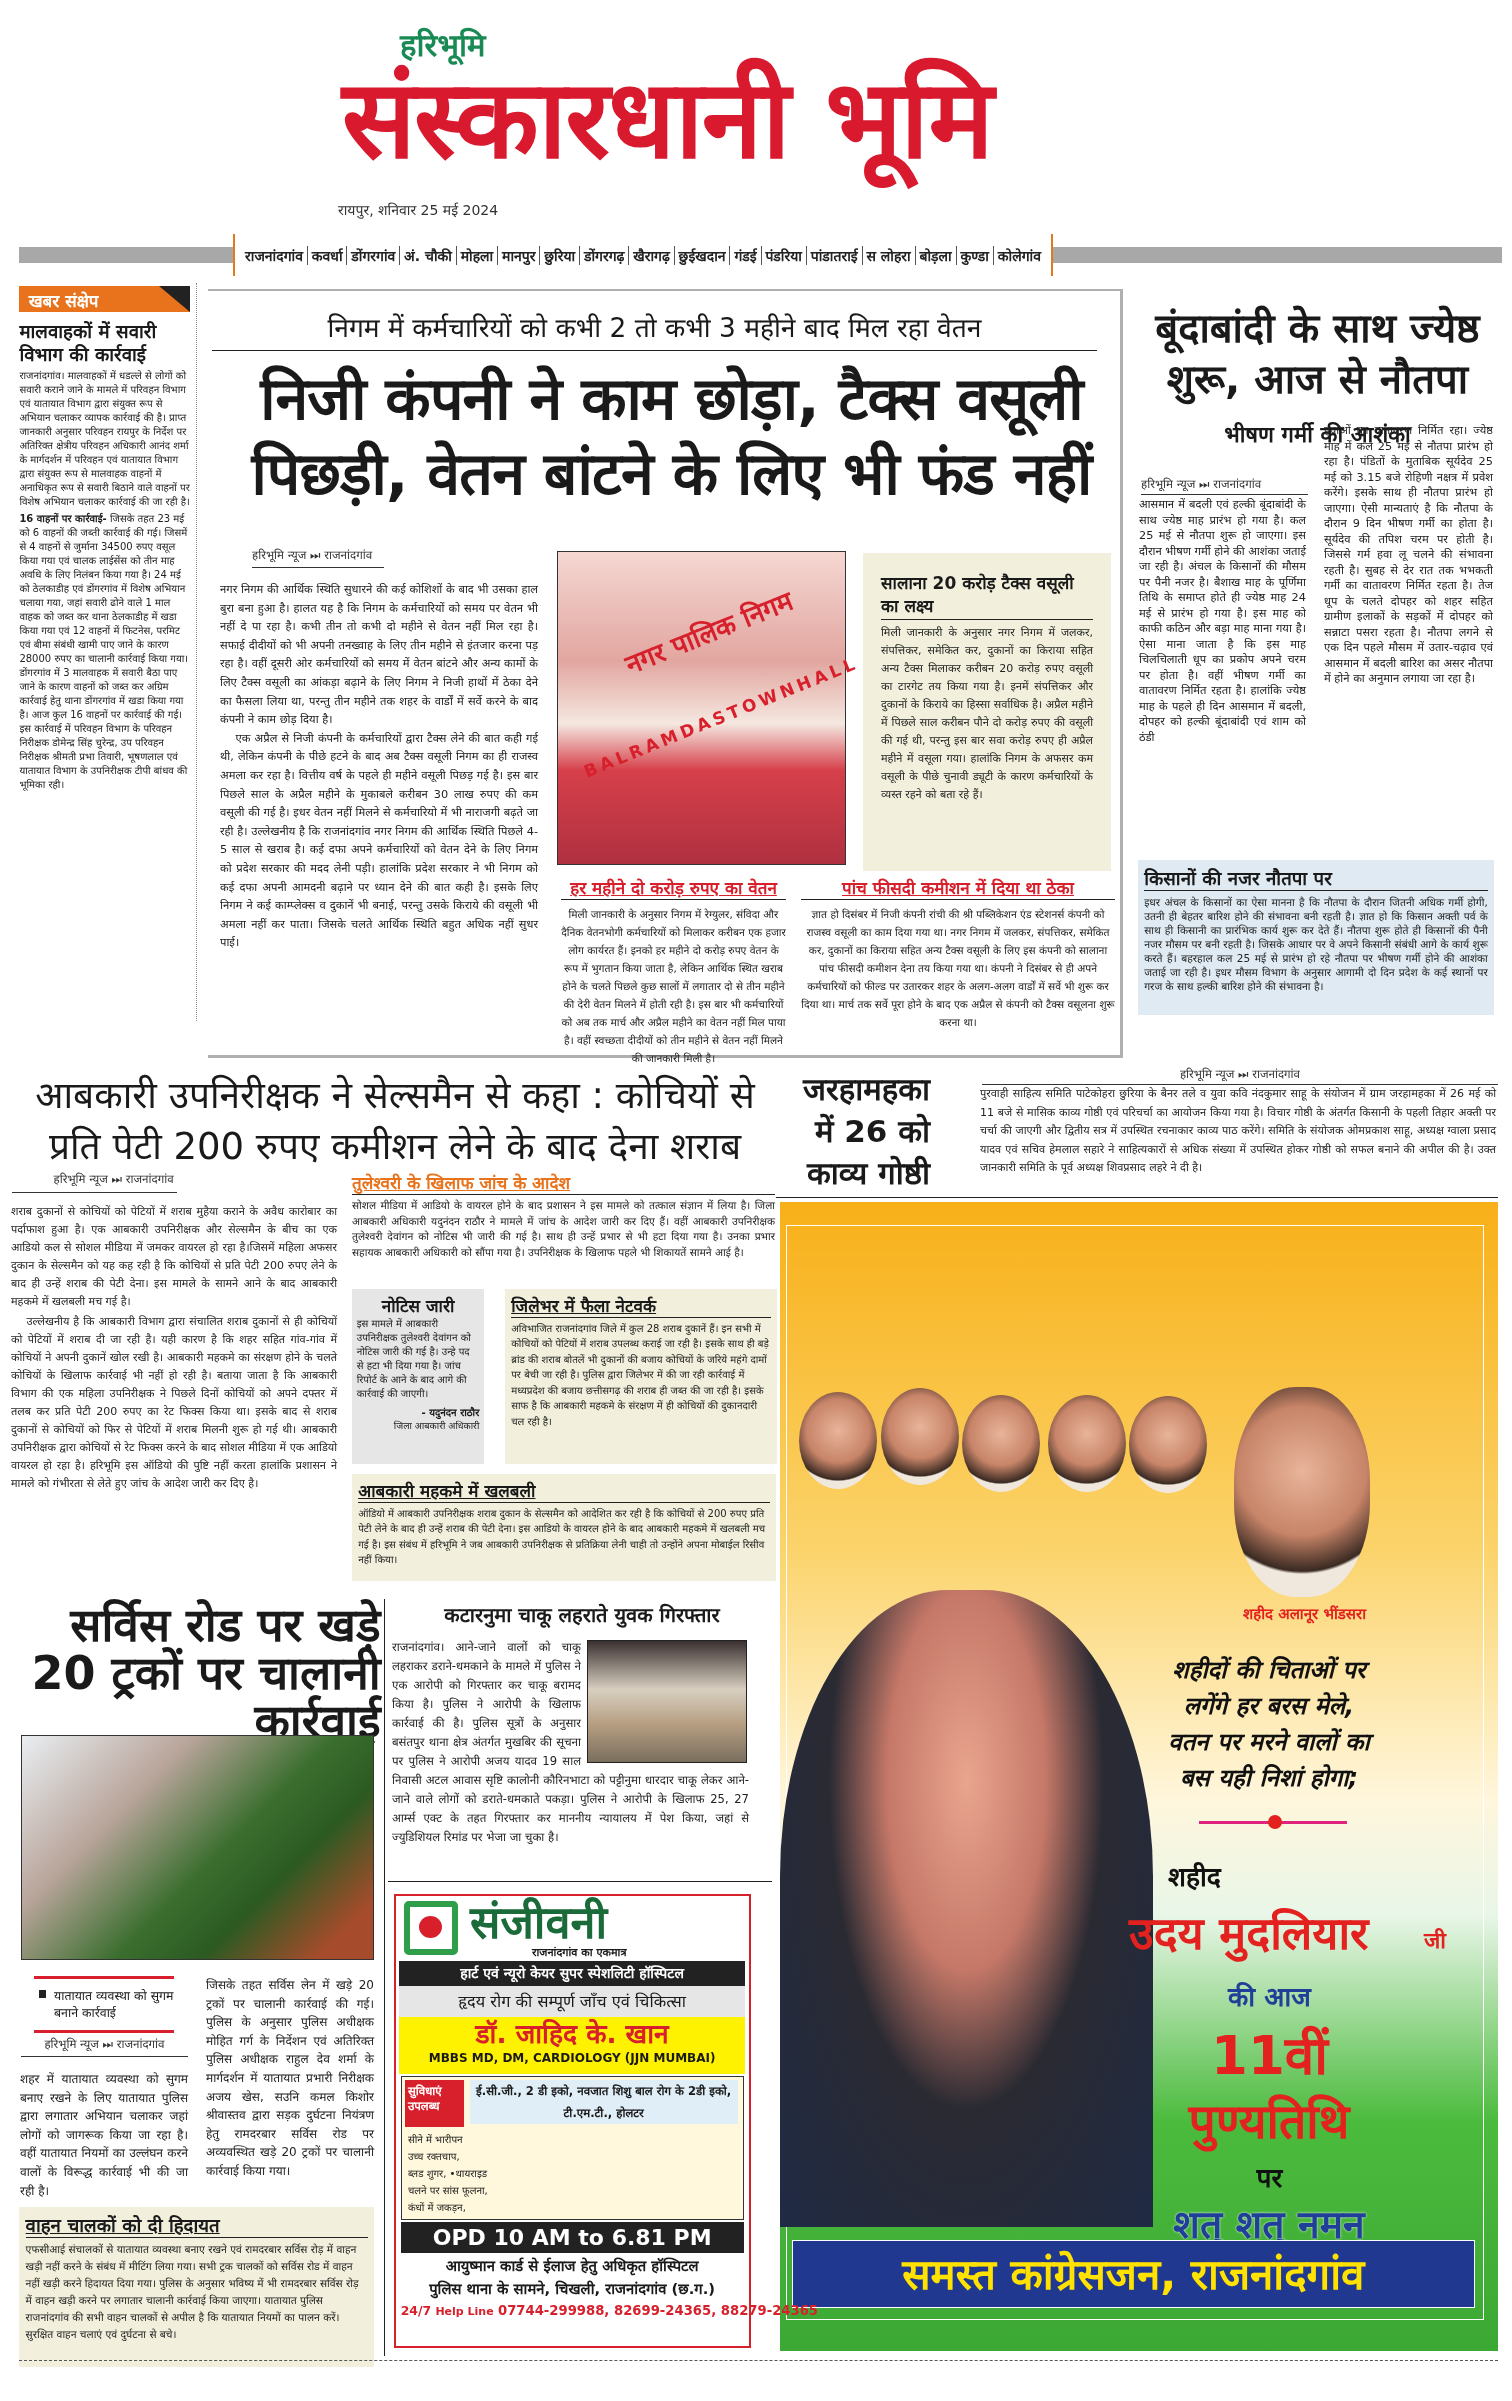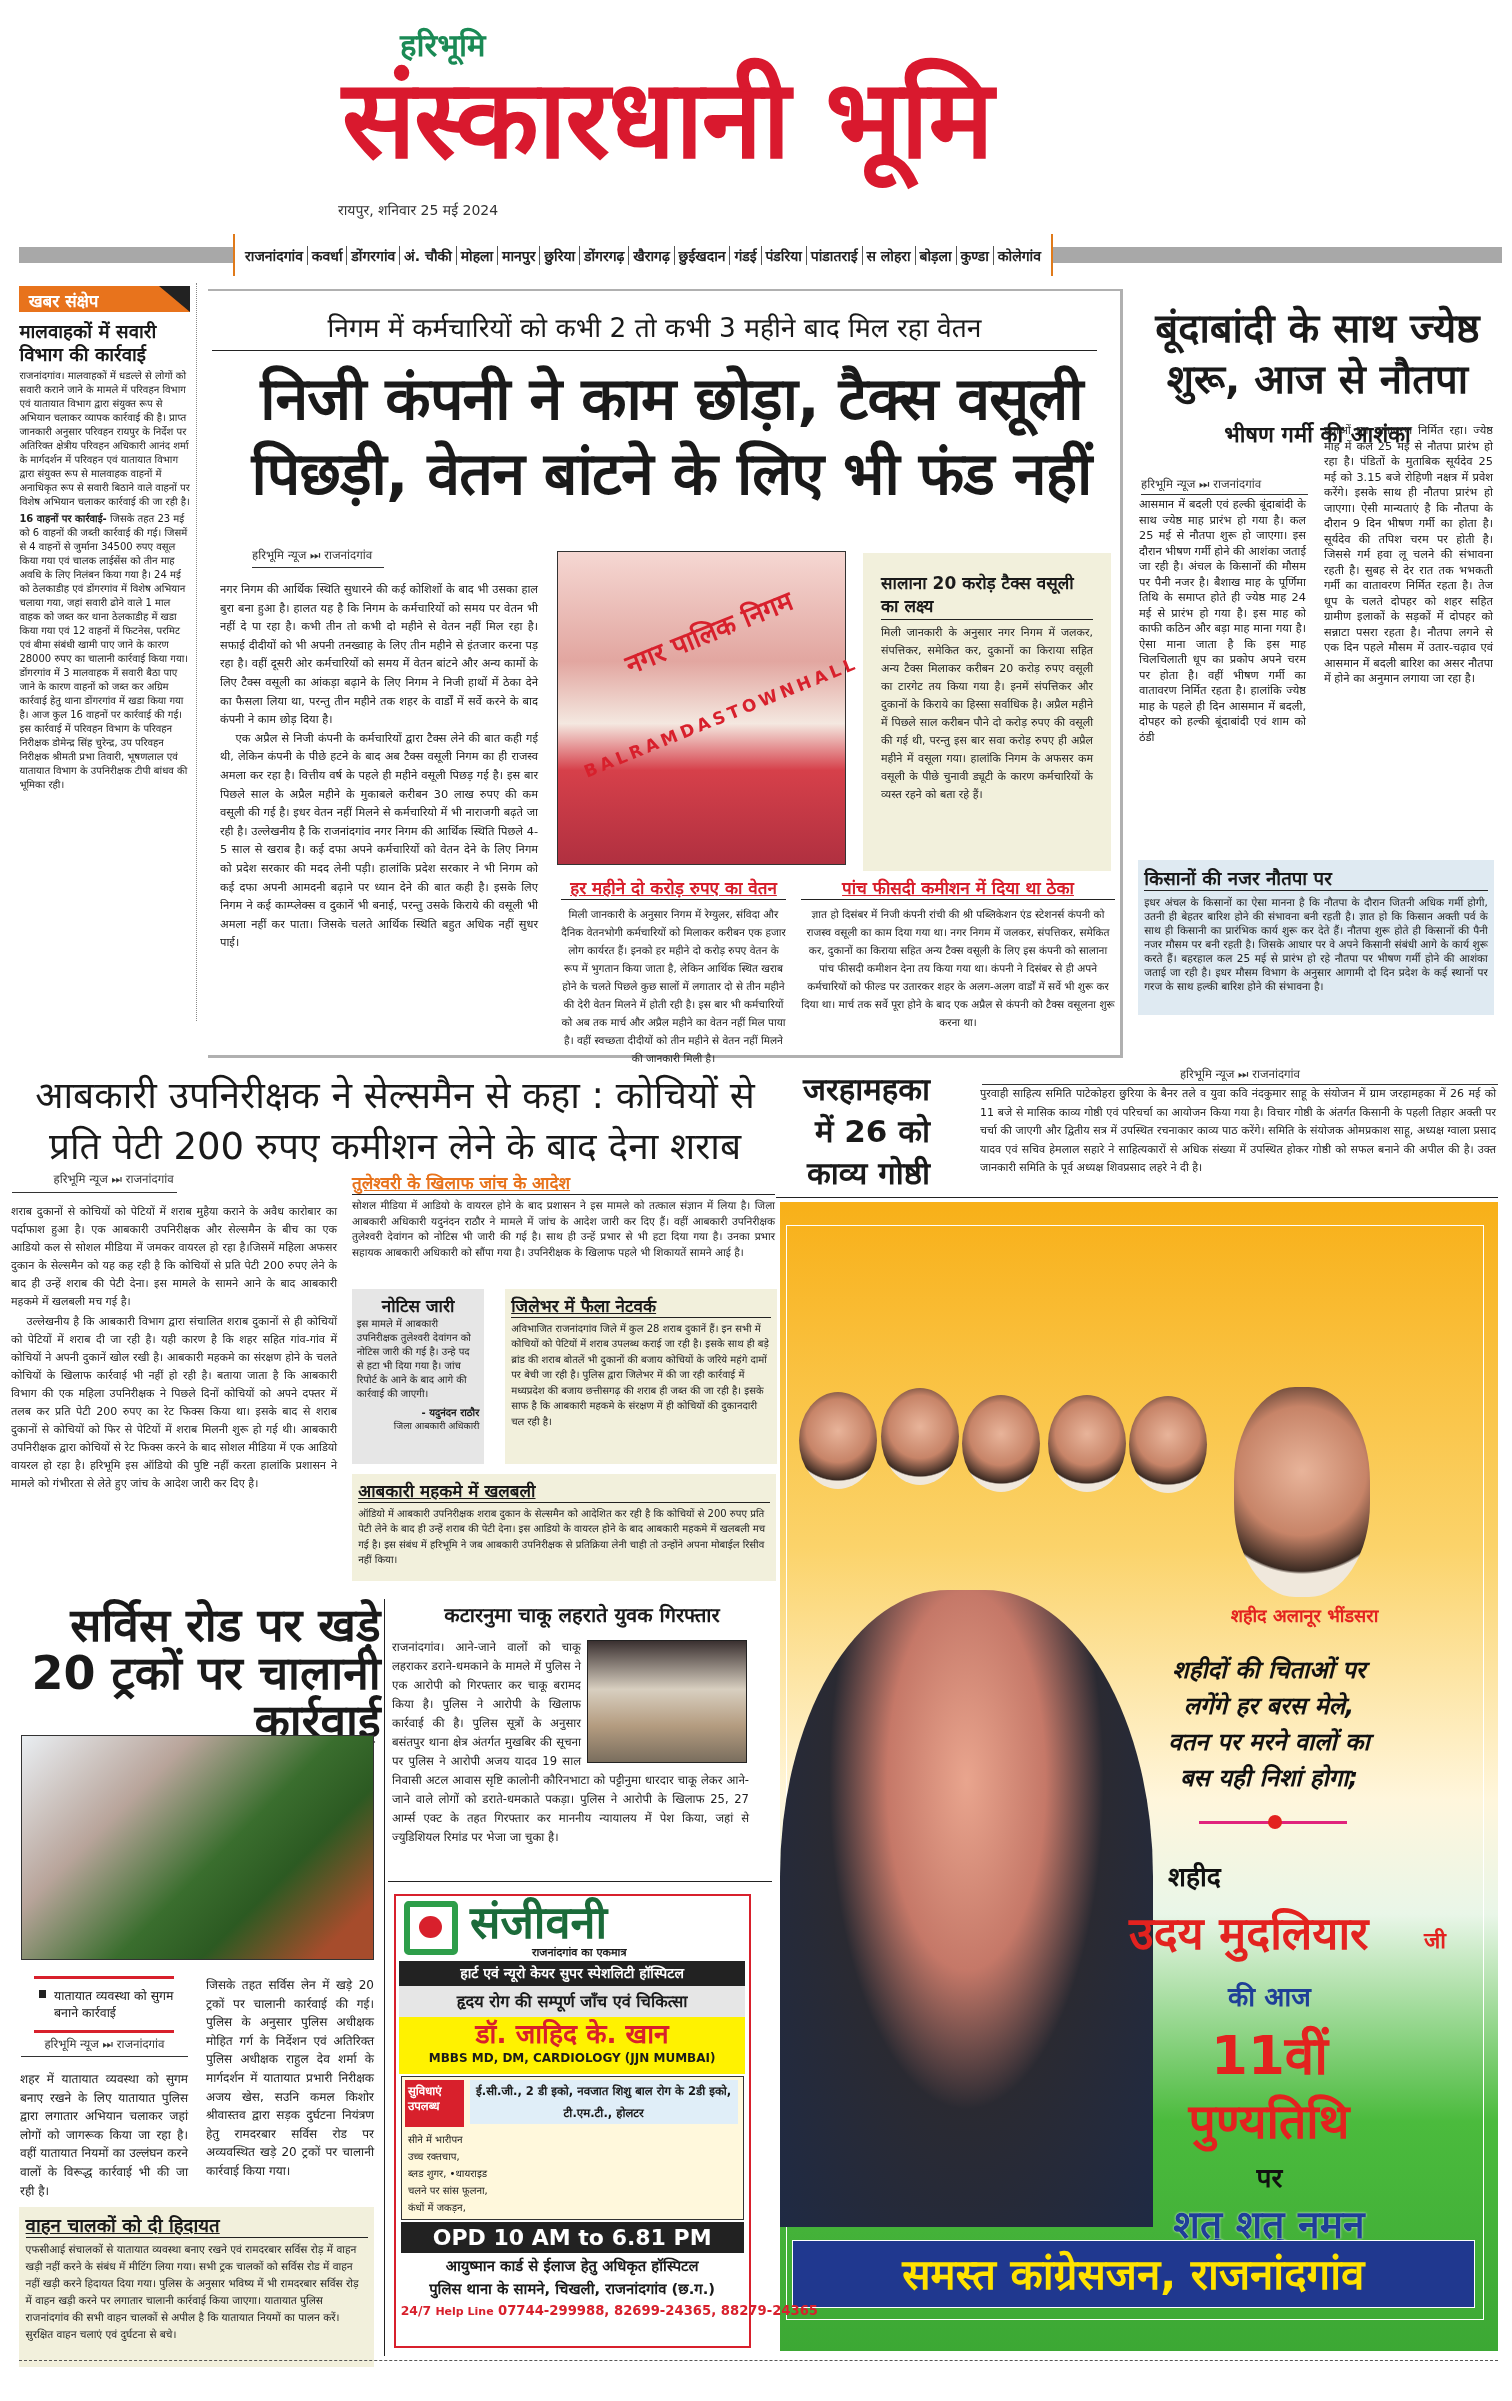--- a/index.html
+++ b/index.html
@@ -158,21 +158,21 @@
 <div class="abs" style="left:776px;top:1197px;width:722px;border-top:1.6px solid #222"></div>
 
 <div class="abs ad" style="top:1202px;height:1149px">
   <div class="ad-inner"></div>
   <div class="face" style="left:19.4px;top:190px;width:78px;height:97px"></div>
   <div class="face" style="left:101px;top:186px;width:78px;height:97px"></div>
   <div class="face" style="left:182px;top:193px;width:78px;height:97px"></div>
   <div class="face" style="left:268px;top:193px;width:78px;height:97px"></div>
   <div class="face" style="left:349px;top:194px;width:78px;height:97px"></div>
   <div class="face" style="left:454px;top:185px;width:136px;height:210px;border-radius:45%"></div>
-  <div class="abs ad-red" style="left:435px;top:401px;width:179px;text-align:center;font-size:18px">शहीद अलानूर भींडसरा</div>
+  <div class="abs ad-red" style="left:435px;top:401px;width:179px;text-align:center;font-size:15px">शहीद अलानूर भींडसरा</div>
   <div class="abs" style="left:0;top:388px;width:373px;height:637px;border-radius:45% 45% 0 0;background:radial-gradient(ellipse at 50% 30%,#e9a58e 0%,#c57868 30%,#2a2a32 52%,#1f2a44 100%)"></div>
   <div class="abs" style="left:365px;top:450px;width:248px;text-align:center;font-size:24px;font-weight:bold;font-style:italic;line-height:36px;color:#111">
     <div>शहीदों की चिताओं पर</div>
     <div>लगेंगे हर बरस मेले,</div>
     <div>वतन पर मरने वालों का</div>
     <div>बस यही निशां होगा;</div>
   </div>
   <div class="abs" style="left:419px;top:619px;width:148px;height:3.1px;background:#e0237c"></div>
   <div class="abs" style="left:488px;top:613px;width:14px;height:14px;border-radius:50%;background:#e3221f"></div>
   <div class="abs" style="left:388px;top:656px;font-size:26.4px;font-weight:bold;color:#111">शहीद</div>
@@ -209,21 +209,21 @@
 </div>
 <div class="abs" style="left:388px;top:1881px;width:384px;border-top:0.8px solid #222"></div>
 
 <div class="abs sanj">
   <div class="abs" style="left:7.8px;top:4.7px;width:54px;height:54px;border:6.2px solid #2e9e4a;border-radius:4.7px">
     <div style="width:23px;height:22px;background:#d8202c;border-radius:50%;margin:9.3px auto"></div>
   </div>
   <div class="abs" style="left:74px;top:-6.2px;font-size:45px;font-weight:bold;color:#1b6b3a">संजीवनी</div>
   <div class="abs" style="left:136px;top:48px;font-size:11px;font-weight:bold">राजनांदगांव का एकमात्र</div>
   <div class="abs" style="left:3.1px;top:65px;width:346px;height:25px;background:#222;color:#fff;font-size:14px;font-weight:bold;text-align:center;line-height:25px">हार्ट एवं न्यूरो केयर सुपर स्पेशलिटी हॉस्पिटल</div>
-  <div class="abs" style="left:3.1px;top:90px;width:346px;height:31px;background:#e6e6e6;font-size:16.3px;font-weight:bold;text-align:center;line-height:31px">हृदय रोग की सम्पूर्ण जाँच एवं चिकित्सा</div>
+  <div class="abs" style="left:3.1px;top:90px;width:346px;height:31px;background:#e6e6e6;font-size:16.3px;font-weight:normal;text-align:center;line-height:31px">हृदय रोग की सम्पूर्ण जाँच एवं चिकित्सा</div>
   <div class="abs" style="left:3.1px;top:121px;width:346px;height:57px;background:#fff200">
     <div style="text-align:center;font-size:26.4px;font-weight:bold;color:#d8202c;line-height:34px">डॉ. जाहिद के. खान</div>
     <div style="text-align:center;font-size:12px;font-weight:bold">MBBS MD, DM, CARDIOLOGY (JJN MUMBAI)</div>
   </div>
   <div class="abs" style="left:4.7px;top:180px;width:343px;height:144px;border:0.8px solid #333;background:#fff8dc">
     <div style="position:absolute;left:3.1px;top:3.1px;width:59px;height:47px;background:#d8202c;color:#fff;font-size:11.6px;font-weight:bold;padding:3.1px">सुविधाएं उपलब्ध</div>
     <div style="position:absolute;left:68px;top:3.1px;width:268px;font-size:11.6px;font-weight:bold;text-align:center;background:#e0eef8;line-height:22px">ई.सी.जी., 2 डी इको, नवजात शिशु बाल रोग के 2डी इको, टी.एम.टी., होलटर</div>
     <div style="position:absolute;left:6.2px;top:54px;width:132px;font-size:10px;line-height:17px">
       <div>सीने में भारीपन</div>
       <div>उच्च रक्तचाप,</div>

